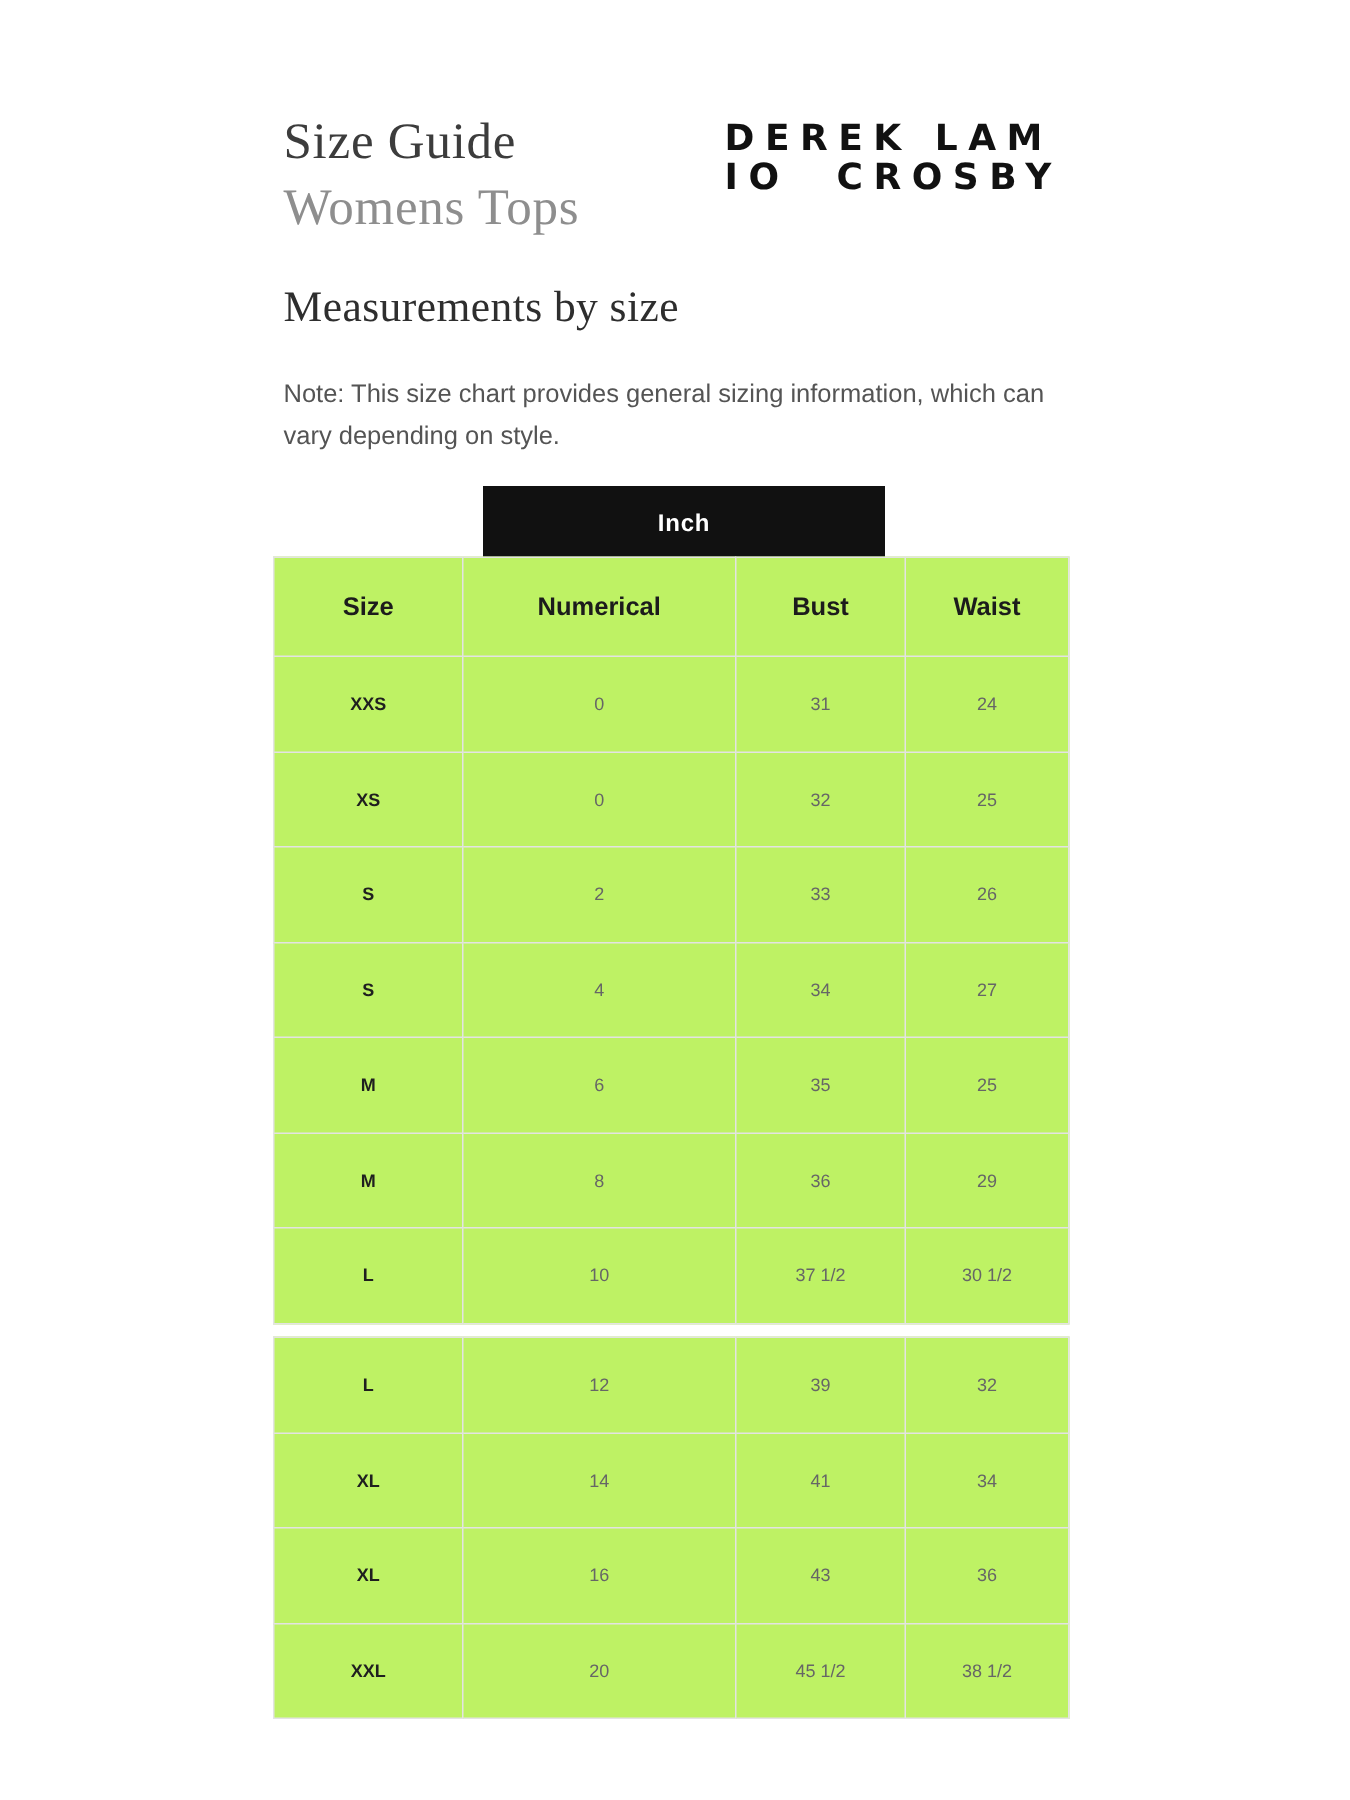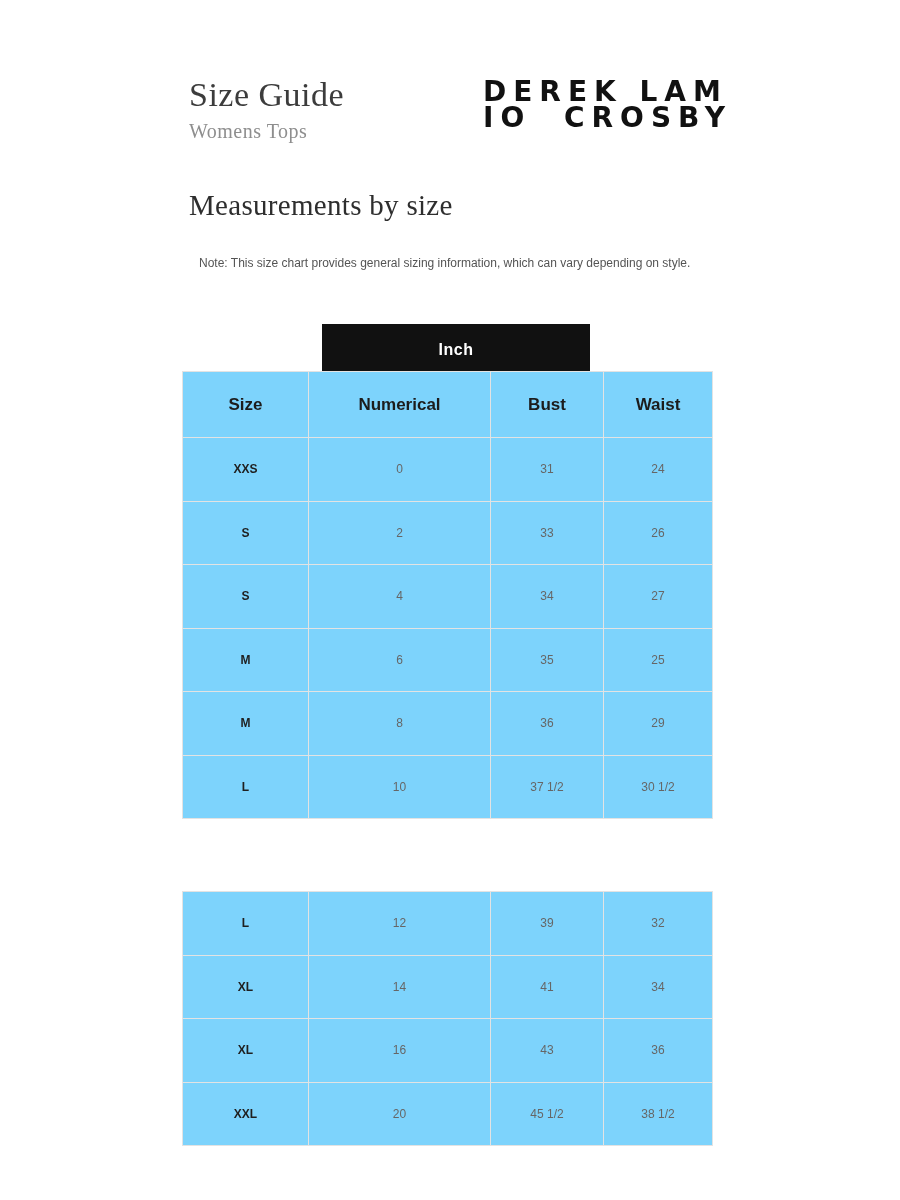--- a/index.html
+++ b/index.html
@@ -19,52 +19,52 @@
     font-family: "Liberation Serif", serif;
     font-size: 34px;
     font-weight: 400;
     color: #3c3c3c;
     letter-spacing: 0.5px;
   }
   .page-subtitle {
     position: absolute;
     left: 189px; top: 72px;
     font-family: "Liberation Serif", serif;
-    font-size: 20px;
+    font-size: 34px;
     font-weight: 400;
     color: #8e8e8e;
     letter-spacing: 0.5px;
   }
   .brand-logo {
     position: absolute;
     left: 483px; top: 31px;
     width: 250px;
     font-family: "DejaVu Sans", sans-serif;
     font-weight: 700;
-    font-size: 28px;
+    font-size: 24px;
     line-height: 26px;
     color: #111111;
     letter-spacing: 7px;
     white-space: nowrap;
   }
   .brand-logo .line2 { word-spacing: 16px; }
   .section-heading {
     position: absolute;
     left: 189px; top: 141px;
     font-family: "Liberation Serif", serif;
     font-size: 29px;
     font-weight: 400;
     color: #2e2e2e;
     letter-spacing: 0.3px;
   }
   .note {
     position: absolute;
-    left: 199px; top: 201px;
+    left: 189px; top: 201px;
     width: 540px;
-    font-size: 12px;
+    font-size: 17px;
     line-height: 28px;
     color: #545454;
   }
   .unit-tab {
     position: absolute;
     left: 322px; top: 276px;
     width: 268px; height: 52px;
     background: #111111;
     color: #ffffff;
     display: flex;
@@ -74,21 +74,21 @@
     font-weight: 700;
     letter-spacing: 0.5px;
     cursor: pointer;
   }
   table.size-table {
     position: absolute;
     left: 182px;
     width: 530px;
     border-collapse: collapse;
     table-layout: fixed;
-    background: #7dd3fc;
+    background: #bef264;
   }
   table.size-table.t1 { top: 323px; }
   table.size-table.t2 { top: 843px; }
   .size-table col.c-size  { width: 126px; }
   .size-table col.c-num   { width: 182px; }
   .size-table col.c-bust  { width: 113px; }
   .size-table col.c-waist { width: 109px; }
   .size-table th, .size-table td {
     border: 1px solid #e3e3e3;
     text-align: center;
@@ -147,20 +147,26 @@
       </tr>
     </thead>
     <tbody id="tbody-top">
         <tr>
           <td class="size-cell">XXS</td>
           <td>0</td>
           <td>31</td>
           <td>24</td>
         </tr>
         <tr>
+          <td class="size-cell">XS</td>
+          <td>0</td>
+          <td>32</td>
+          <td>25</td>
+        </tr>
+        <tr>
           <td class="size-cell">S</td>
           <td>2</td>
           <td>33</td>
           <td>26</td>
         </tr>
         <tr>
           <td class="size-cell">S</td>
           <td>4</td>
           <td>34</td>
           <td>27</td>

